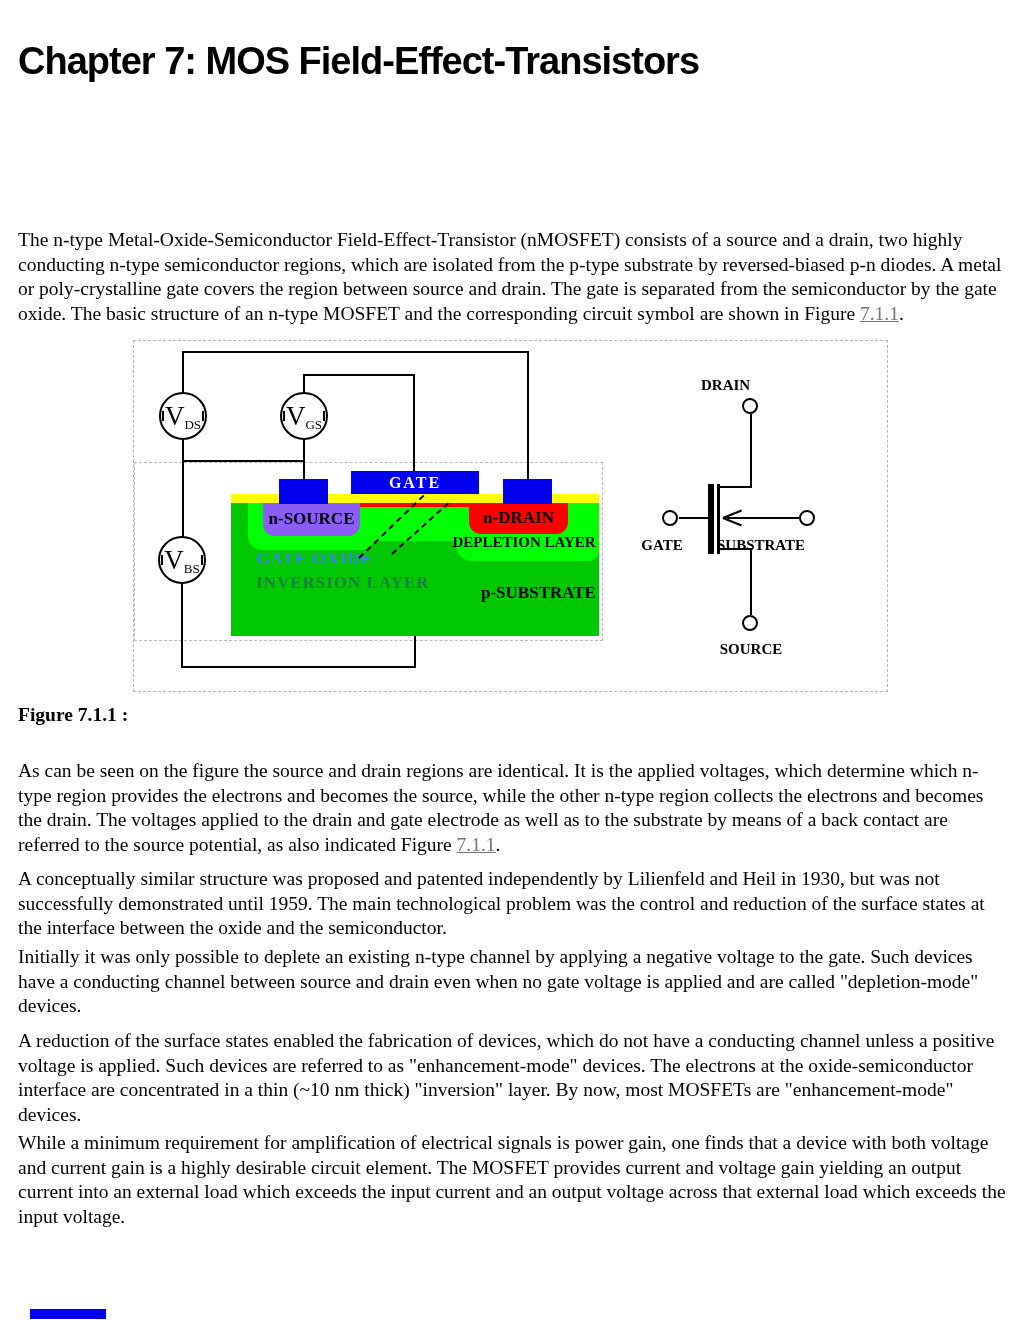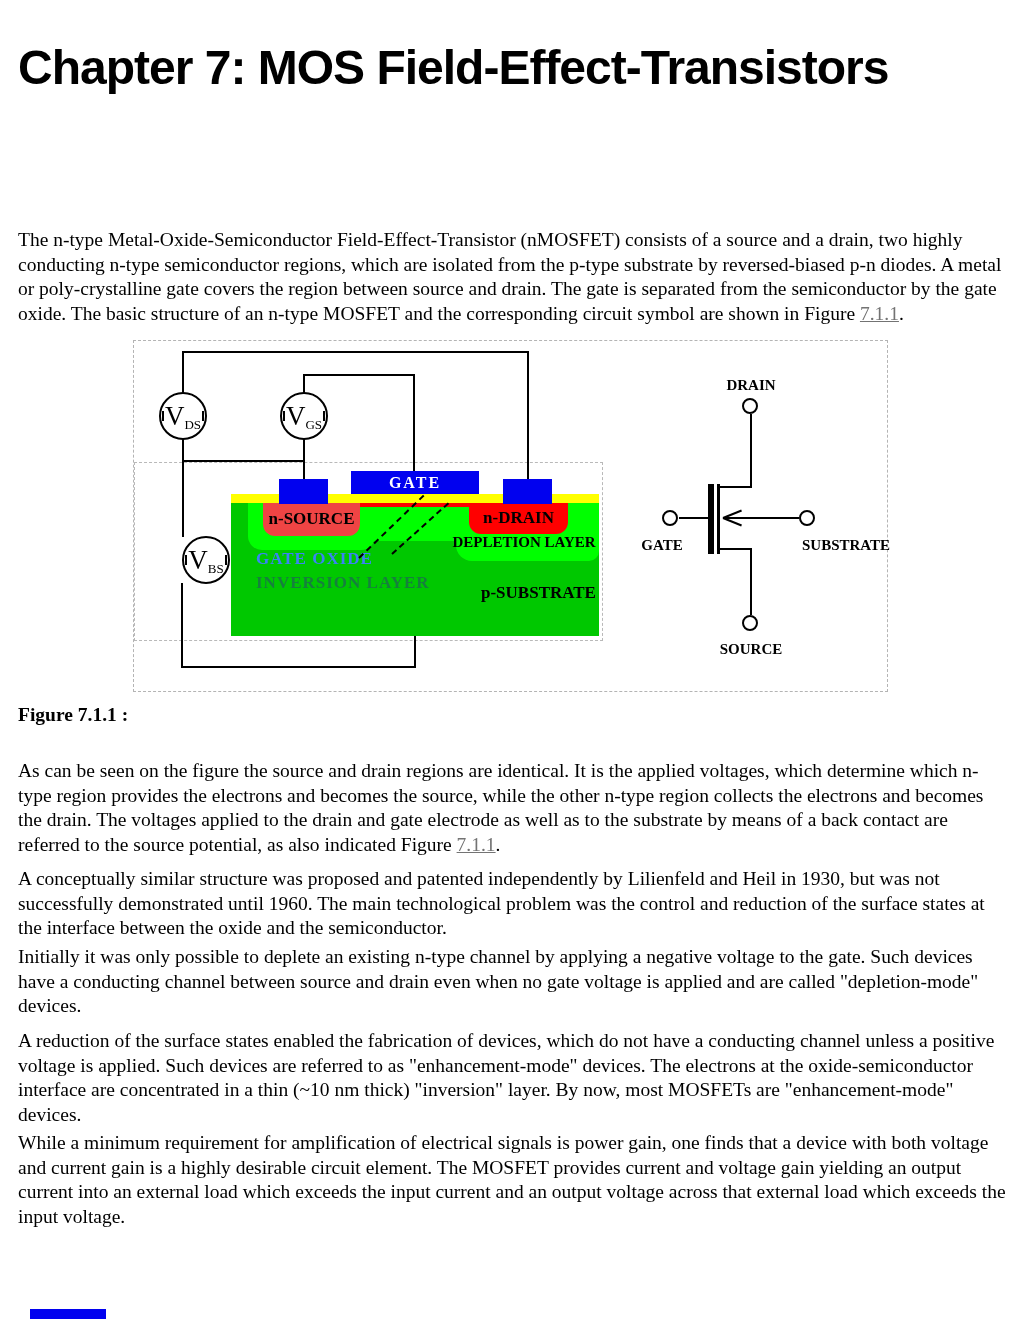--- a/index.html
+++ b/index.html
@@ -1,19 +1,19 @@
 <!DOCTYPE html>
 <html><head>
 <meta charset="utf-8">
 <style>
   html,body{margin:0;padding:0;background:#fff;}
   #page{position:relative;width:1020px;height:1320px;background:#fff;overflow:hidden;
         font-family:"Liberation Serif",serif;color:#000;}
   .h1{position:absolute;left:18px;top:40px;font-family:"Liberation Sans",sans-serif;
-      font-weight:bold;font-size:48px;letter-spacing:-1px;white-space:nowrap;}
+      font-weight:bold;font-size:38px;letter-spacing:-1px;white-space:nowrap;}
   .h2{position:absolute;left:14px;top:150px;font-family:"Liberation Sans",sans-serif;
       font-weight:bold;font-size:28px;white-space:nowrap;}
   .para{position:absolute;left:18px;width:990px;font-size:19.5px;line-height:24.5px;text-align:left;}
   a.figlink{color:#737373;text-decoration:underline;}
   
   .fig{position:absolute;left:133px;top:340px;width:753px;height:350px;
        border:1px dashed #b4b4b4;background:#fff;}
   .subimg{position:absolute;left:0px;top:121px;width:467px;height:177px;border:1px dashed #b9b9b9;}
   .w{position:absolute;background:#000;}
   .meter{position:absolute;width:44px;height:44px;border:2px solid #000;border-radius:50%;
@@ -52,72 +52,72 @@
     <div class="w" style="left:279px;top:33px;width:2px;height:97px;"></div>
     <div class="w" style="left:48px;top:98px;width:2px;height:98px;"></div>
     <div class="w" style="left:48px;top:119px;width:122px;height:2px;"></div>
     <div class="w" style="left:169px;top:98px;width:2px;height:40px;"></div>
     <div class="w" style="left:47px;top:242px;width:2px;height:85px;"></div>
     <div class="w" style="left:47px;top:325px;width:235px;height:2px;"></div>
     <div class="w" style="left:280px;top:295px;width:2px;height:32px;"></div>
 
     <div class="meter" style="left:25px;top:51px;"><span class="vbase">V</span><sub class="vsub">DS</sub></div>
     <div class="meter" style="left:146px;top:51px;"><span class="vbase">V</span><sub class="vsub">GS</sub></div>
-    <div class="meter" style="left:24px;top:195px;margin-left:24px;"><span class="vbase">V</span><sub class="vsub">BS</sub></div>
+    <div class="meter" style="left:24px;top:195px;"><span class="vbase">V</span><sub class="vsub">BS</sub></div>
 
     <div style="position:absolute;left:97px;top:162px;width:368px;height:133px;background:#00C800;"></div>
     <div style="position:absolute;left:114px;top:162px;width:127px;height:47px;background:#00FF00;border-radius:0 0 14px 14px;"></div>
     <div style="position:absolute;left:215px;top:162px;width:120px;height:38px;background:#00FF00;border-radius:0 0 12px 12px;"></div>
     <div style="position:absolute;left:322px;top:162px;width:143px;height:58px;background:#00FF00;border-radius:0 0 10px 16px;"></div>
-    <div style="position:absolute;left:129px;top:162px;width:97px;height:33px;background:#ef4444;border-radius:0 0 12px 12px;text-align:center;">
+    <div style="position:absolute;left:129px;top:162px;width:97px;height:33px;background:#8b5cf6;border-radius:0 0 12px 12px;text-align:center;">
       <span class="lbl" style="position:static;font-size:17px;line-height:31px;">n-SOURCE</span>
     </div>
     <div style="position:absolute;left:335px;top:162px;width:99px;height:31px;background:#FF0000;border-radius:0 0 12px 12px;text-align:center;">
       <span class="lbl" style="position:static;font-size:17px;line-height:29px;">n-DRAIN</span>
     </div>
     <div style="position:absolute;left:226px;top:162px;width:109px;height:4px;background:#FF0000;"></div>
     <div style="position:absolute;left:97px;top:153px;width:368px;height:9px;background:#FFFF00;"></div>
     <div class="blue" style="position:absolute;left:145px;top:138px;width:49px;height:25px;"></div>
     <div class="blue" style="position:absolute;left:369px;top:138px;width:49px;height:25px;"></div>
     <div class="blue" style="position:absolute;left:217px;top:130px;width:128px;height:23px;text-align:center;">
       <span class="lbl" style="position:static;color:#fff;font-size:16px;line-height:23px;letter-spacing:2px;">GATE</span>
     </div>
     <div class="lbl" style="left:310px;top:193px;width:160px;text-align:center;font-size:15px;">DEPLETION LAYER</div>
     <div class="lbl" style="left:122px;top:208px;color:#3b82f6;font-size:17px;letter-spacing:1px;">GATE OXIDE</div>
     <div class="lbl" style="left:122px;top:232px;color:#15803d;font-size:17px;letter-spacing:1px;">INVERSION LAYER</div>
     <div class="lbl" style="left:347px;top:242px;font-size:17px;">p-SUBSTRATE</div>
 
     <div class="diag" style="left:225px;top:216px;width:90px;transform:rotate(-44deg);"></div>
     <div class="diag" style="left:258px;top:212px;width:76px;transform:rotate(-42deg);"></div>
 
-    <div class="lbl" style="left:567px;top:36px;width:100px;text-align:center;font-size:15px;">DRAIN</div>
+    <div class="lbl" style="left:567px;top:36px;width:100px;text-align:left;font-size:15px;">DRAIN</div>
     <div class="term" style="left:608px;top:57px;"></div>
     <div class="w" style="left:616px;top:73px;width:2px;height:73px;"></div>
     <div class="w" style="left:585px;top:145px;width:33px;height:2px;"></div>
     <div class="w" style="left:574px;top:143px;width:6px;height:70px;"></div>
     <div class="w" style="left:583px;top:143px;width:3px;height:70px;"></div>
     <div class="w" style="left:545px;top:176px;width:29px;height:2px;"></div>
     <div class="term" style="left:528px;top:169px;"></div>
     <div class="lbl" style="left:478px;top:196px;width:100px;text-align:center;font-size:15px;">GATE</div>
     <div class="w" style="left:589px;top:176px;width:76px;height:2px;"></div>
     <div class="arrow" style="left:589px;top:176px;transform:rotate(-22deg);"></div>
     <div class="arrow" style="left:589px;top:176px;transform:rotate(22deg);"></div>
     <div class="term" style="left:665px;top:169px;"></div>
-    <div class="lbl" style="left:647px;top:196px;width:130px;text-align:center;font-size:15px;">SUBSTRATE</div>
+    <div class="lbl" style="left:583px;top:196px;width:130px;font-size:15px;">SUBSTRATE</div>
     <div class="w" style="left:585px;top:207px;width:33px;height:2px;"></div>
     <div class="w" style="left:616px;top:207px;width:2px;height:67px;"></div>
     <div class="term" style="left:608px;top:274px;"></div>
     <div class="lbl" style="left:567px;top:300px;width:100px;text-align:center;font-size:15px;">SOURCE</div>
   </div>
 
   <div class="capLabel">Figure 7.1.1 :</div>
 
   <div class="para" style="top:759px;"><span>As can be seen on the figure the source and drain regions are identical. It is the applied voltages, which determine which n-type region provides the electrons and becomes the source, while the other n-type region collects the electrons and becomes the drain. The voltages applied to the drain and gate electrode as well as to the substrate by means of a back contact are referred to the source potential, as also indicated Figure </span><a class="figlink" href="#">7.1.1</a><span>.</span></div>
 
-  <div class="para" style="top:867px;">A conceptually similar structure was proposed and patented independently by Lilienfeld and Heil in 1930, but was not successfully demonstrated until 1960. The main technological problem was the control and reduction of the surface states at the interface between the oxide and the semiconductor.</div>
+  <div class="para" style="top:867px;">A conceptually similar structure was proposed and patented independently by Lilienfeld and Heil in 1930, but was not successfully demonstrated until 1959. The main technological problem was the control and reduction of the surface states at the interface between the oxide and the semiconductor.</div>
 
   <div class="para" style="top:945px;">Initially it was only possible to deplete an existing n-type channel by applying a negative voltage to the gate. Such devices have a conducting channel between source and drain even when no gate voltage is applied and are called "depletion-mode" devices.</div>
 
   <div class="para" style="top:1029px;">A reduction of the surface states enabled the fabrication of devices, which do not have a conducting channel unless a positive voltage is applied. Such devices are referred to as "enhancement-mode" devices. The electrons at the oxide-semiconductor interface are concentrated in a thin (~10 nm thick) "inversion" layer. By now, most MOSFETs are "enhancement-mode" devices.</div>
 
   <div class="para" style="top:1131px;">While a minimum requirement for amplification of electrical signals is power gain, one finds that a device with both voltage and current gain is a highly desirable circuit element. The MOSFET provides current and voltage gain yielding an output current into an external load which exceeds the input current and an output voltage across that external load which exceeds the input voltage.</div>
 
   <div class="bottomBar"></div>
 
 </div>

